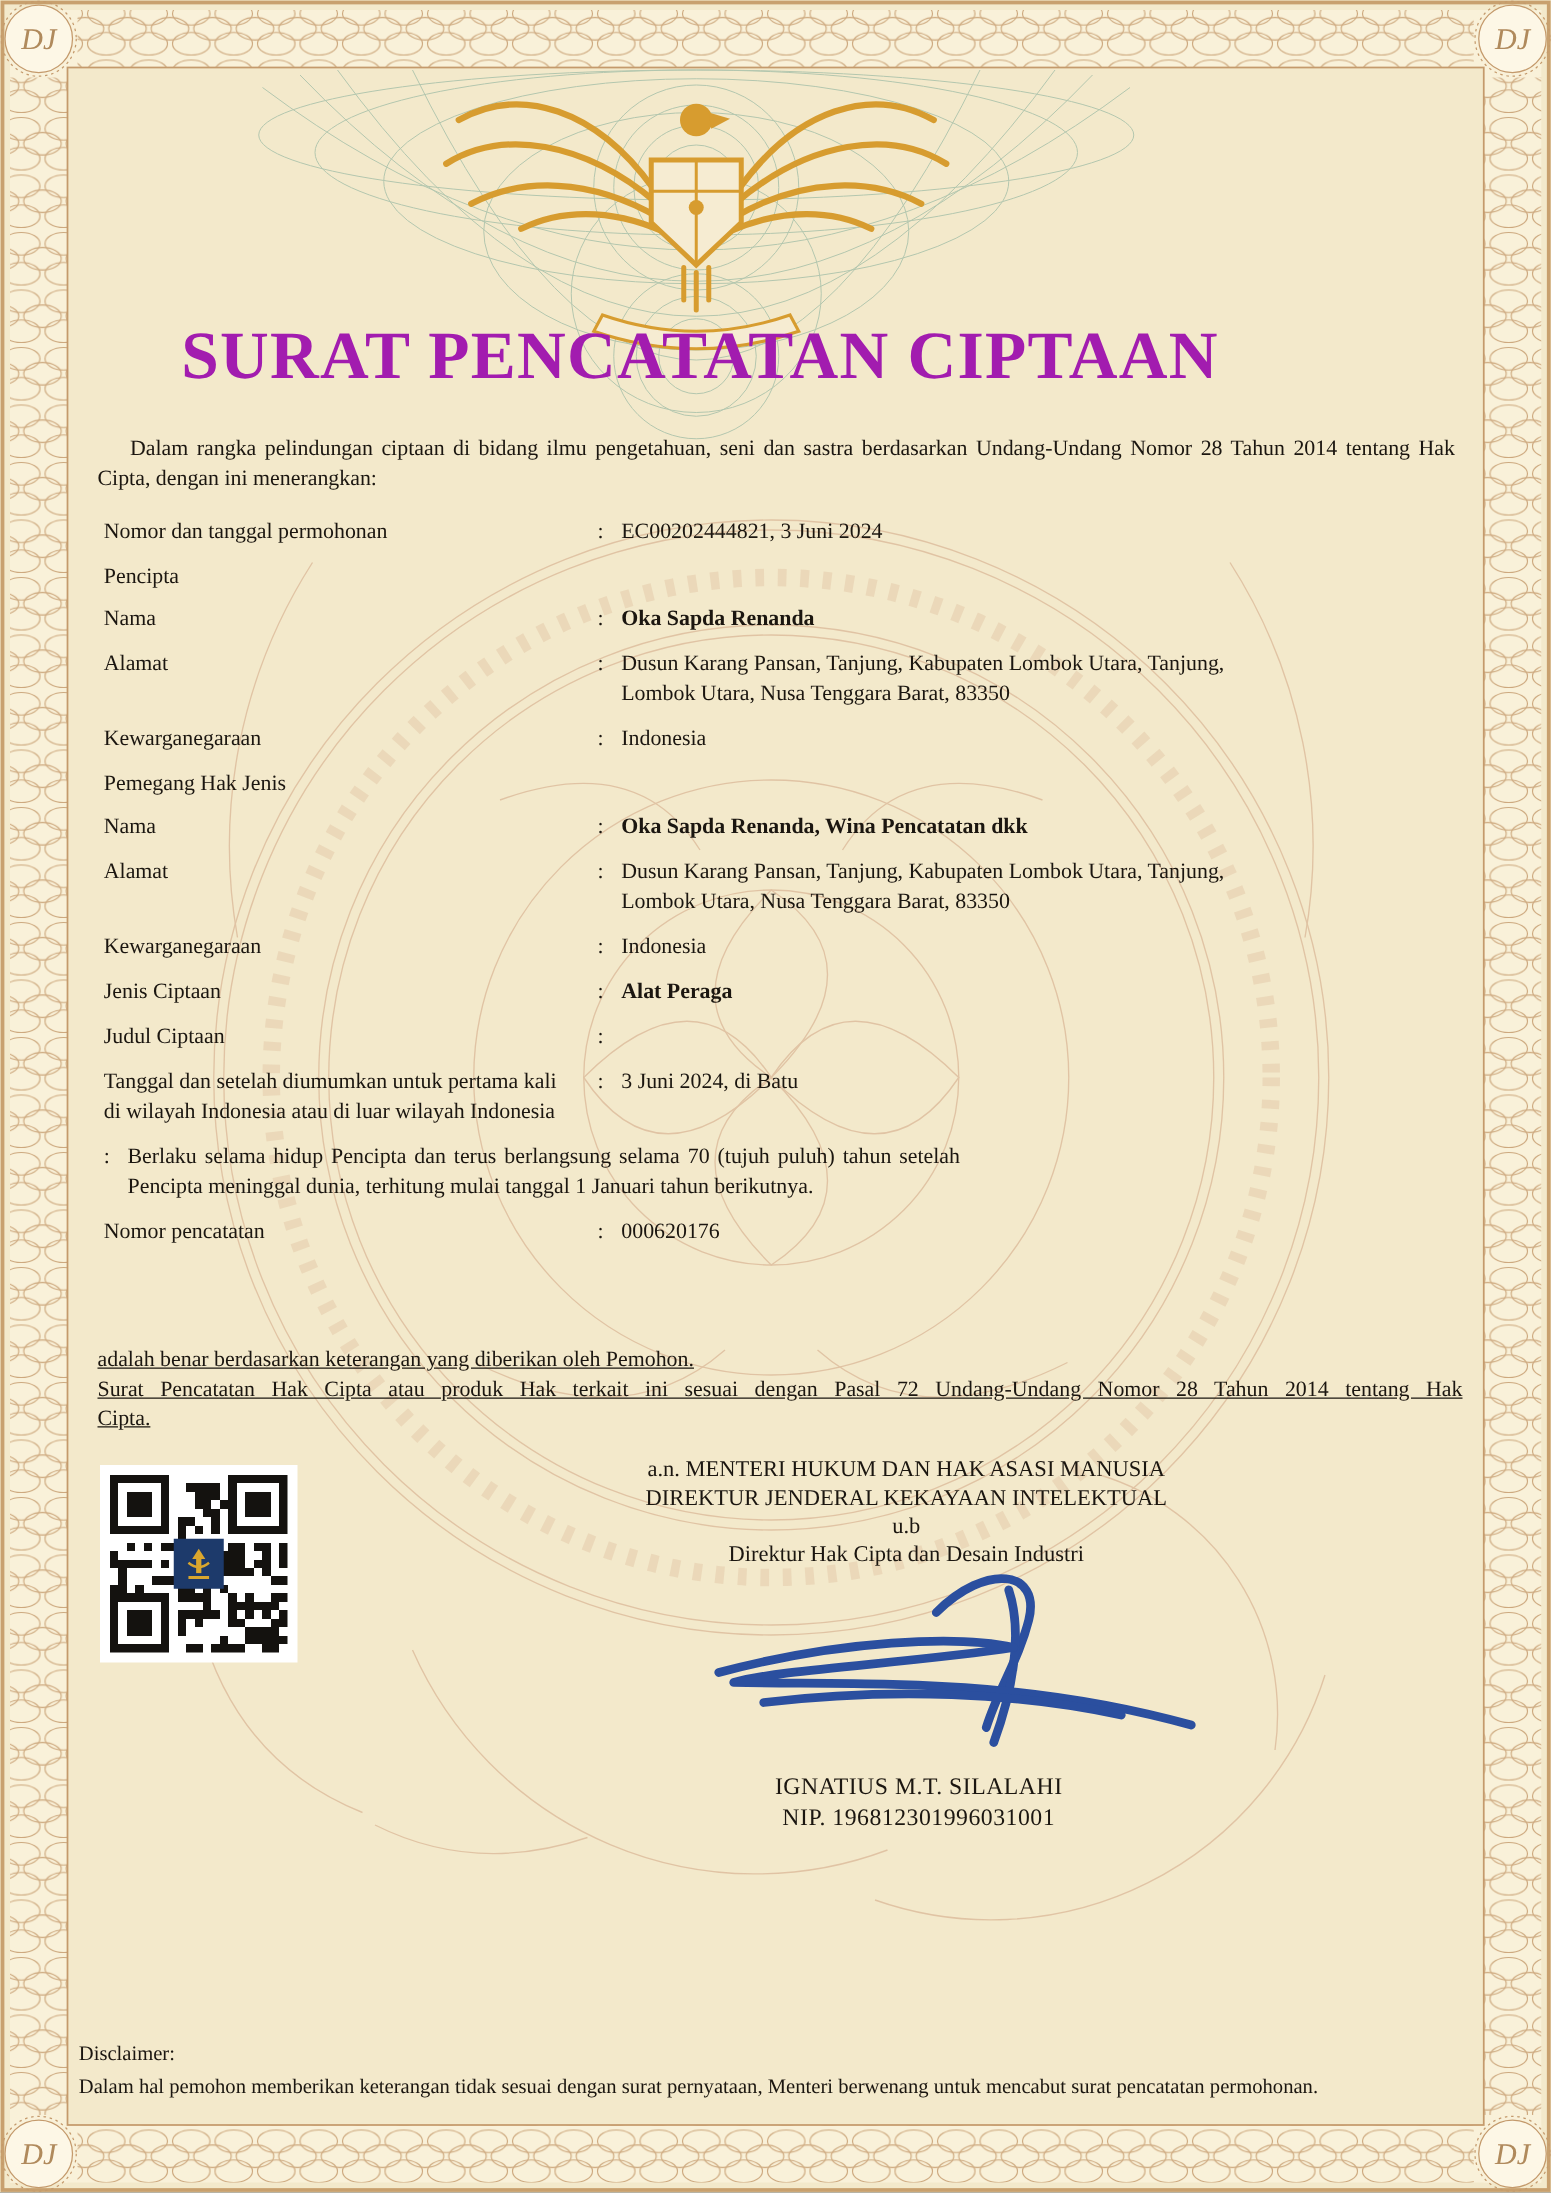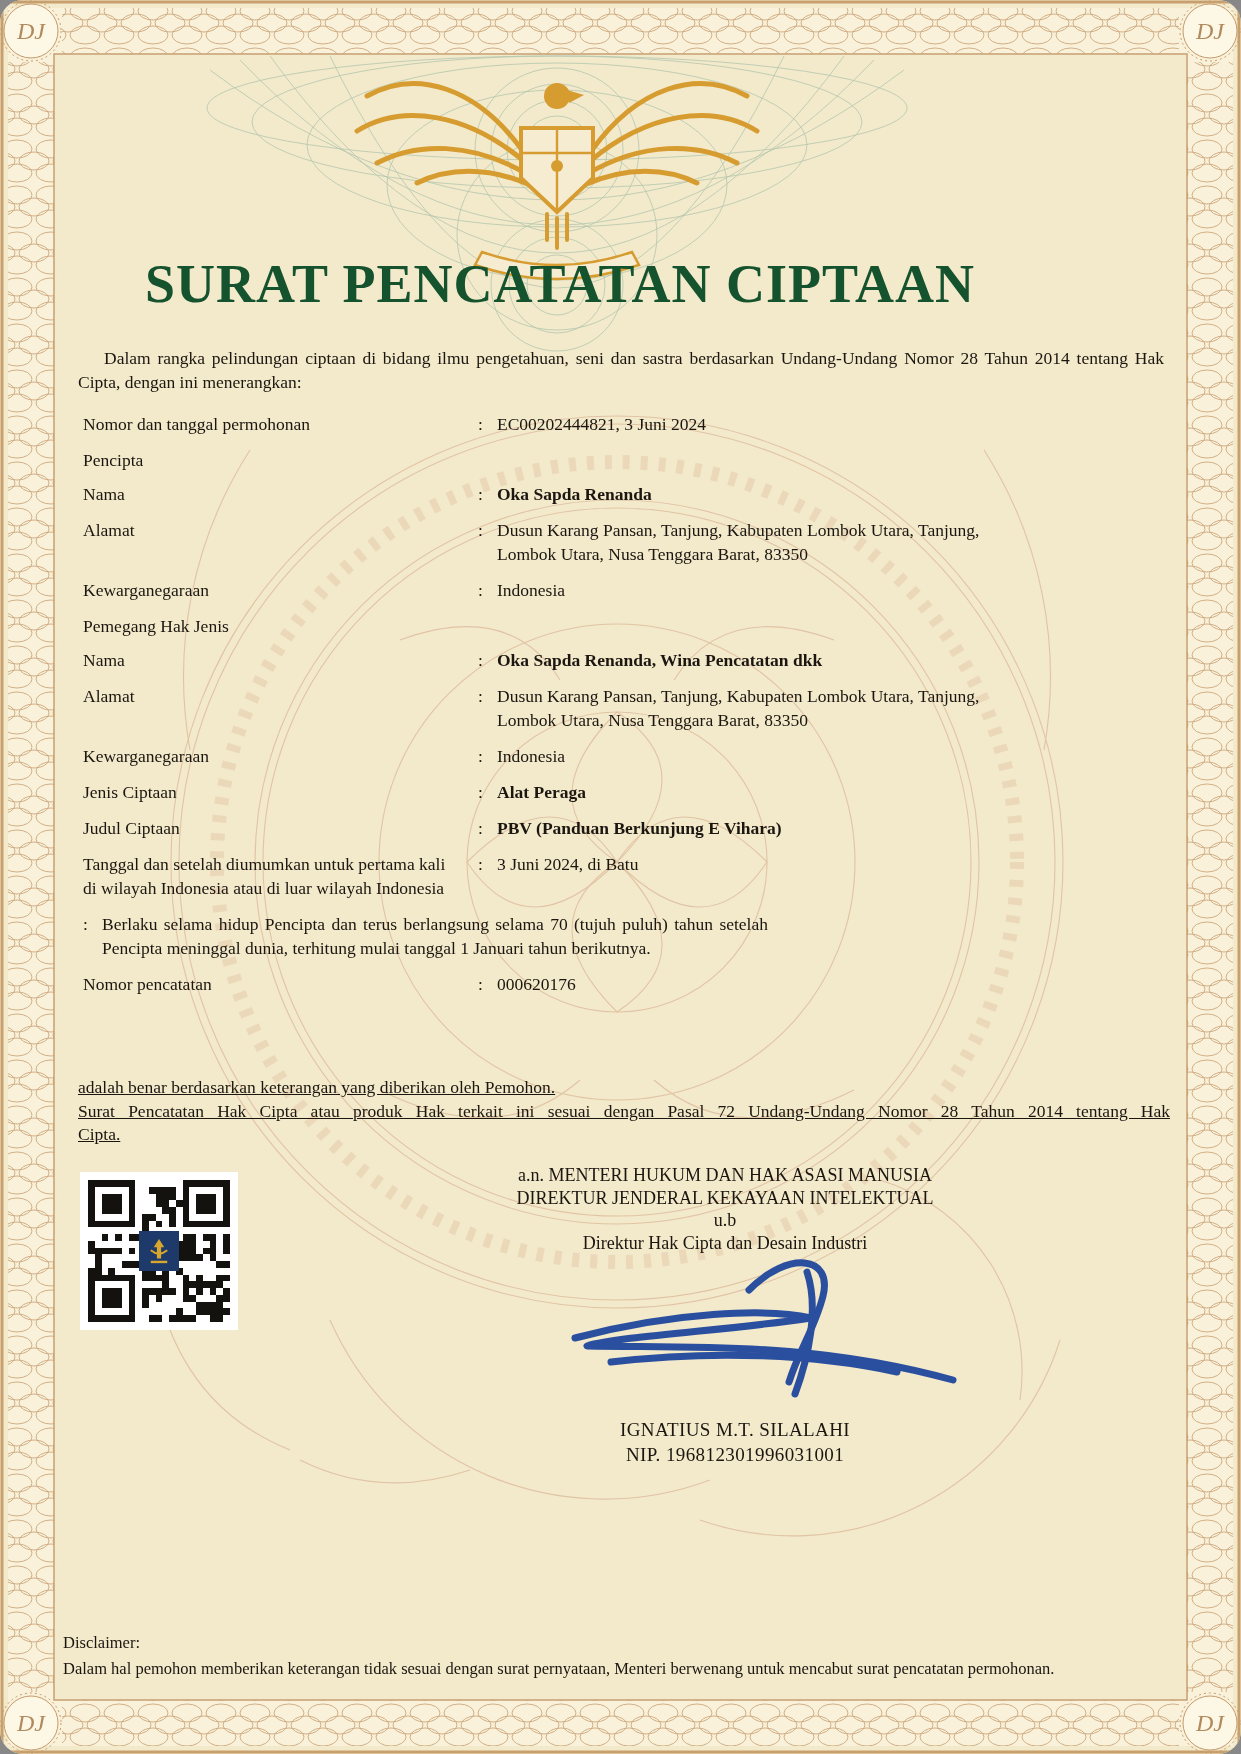--- a/index.html
+++ b/index.html
@@ -1,23 +1,23 @@
 <!DOCTYPE html>
 <html><head>
 <meta charset="utf-8">
 <style>
   html,body{margin:0;padding:0;background:#888;}
   .page{position:relative;width:1241px;height:1754px;margin:0 auto;background:#f3e9cb;
-        font-family:"Liberation Serif","DejaVu Serif",serif;color:#1b1610;overflow:hidden;border-radius:23px;}
+        font-family:"Liberation Serif","DejaVu Serif",serif;color:#1b1610;overflow:hidden;}
   .decor{position:absolute;inset:0;z-index:1;}
   .content{position:absolute;inset:0;z-index:2;}
   .gov{position:absolute;top:197px;left:0;width:1120px;text-align:center;font-weight:bold;
        font-size:17px;line-height:20px;letter-spacing:.3px;}
   .title{position:absolute;top:253px;left:0;width:1120px;text-align:center;font-size:54px;
-         font-weight:bold;letter-spacing:1px;color:#14532d;white-space:nowrap;}
+         font-weight:bold;letter-spacing:1px;color:#a21caf;white-space:nowrap;}
   .intro{position:absolute;top:346px;left:78px;width:1086px;font-size:17.5px;line-height:24px;
          text-align:justify;text-indent:26px;margin:0;}
   .fields{position:absolute;top:412px;left:83px;width:1082px;font-size:17.5px;line-height:24px;}
   .frow{display:flex;margin-bottom:12px;}
   .frow.section{margin:6px 0 10px 0;font-weight:normal;}
   .flabel{width:395px;flex:none;}
   .fcolon{width:19px;flex:none;}
   .fvalue{width:666px;}
   .fvalue.b{font-weight:bold;}
   .fvalue.just{text-align:justify;}
@@ -236,23 +236,20 @@
           <div class="fcolon">:</div>
           <div class="fvalue b">
             <div>Alat Peraga</div>
           </div>
         </div>
         <div class="frow">
           <div class="flabel">
             <div>Judul Ciptaan</div>
           </div>
           <div class="fcolon">:</div>
-          <div class="fvalue b">
-            <div>PBV (Panduan Berkunjung E Vihara)</div>
-          </div>
         </div>
         <div class="frow">
           <div class="flabel">
             <div>Tanggal dan setelah diumumkan untuk pertama kali</div>
             <div>di wilayah Indonesia atau di luar wilayah Indonesia</div>
           </div>
           <div class="fcolon">:</div>
           <div class="fvalue">
             <div>3 Juni 2024, di Batu</div>
           </div>

